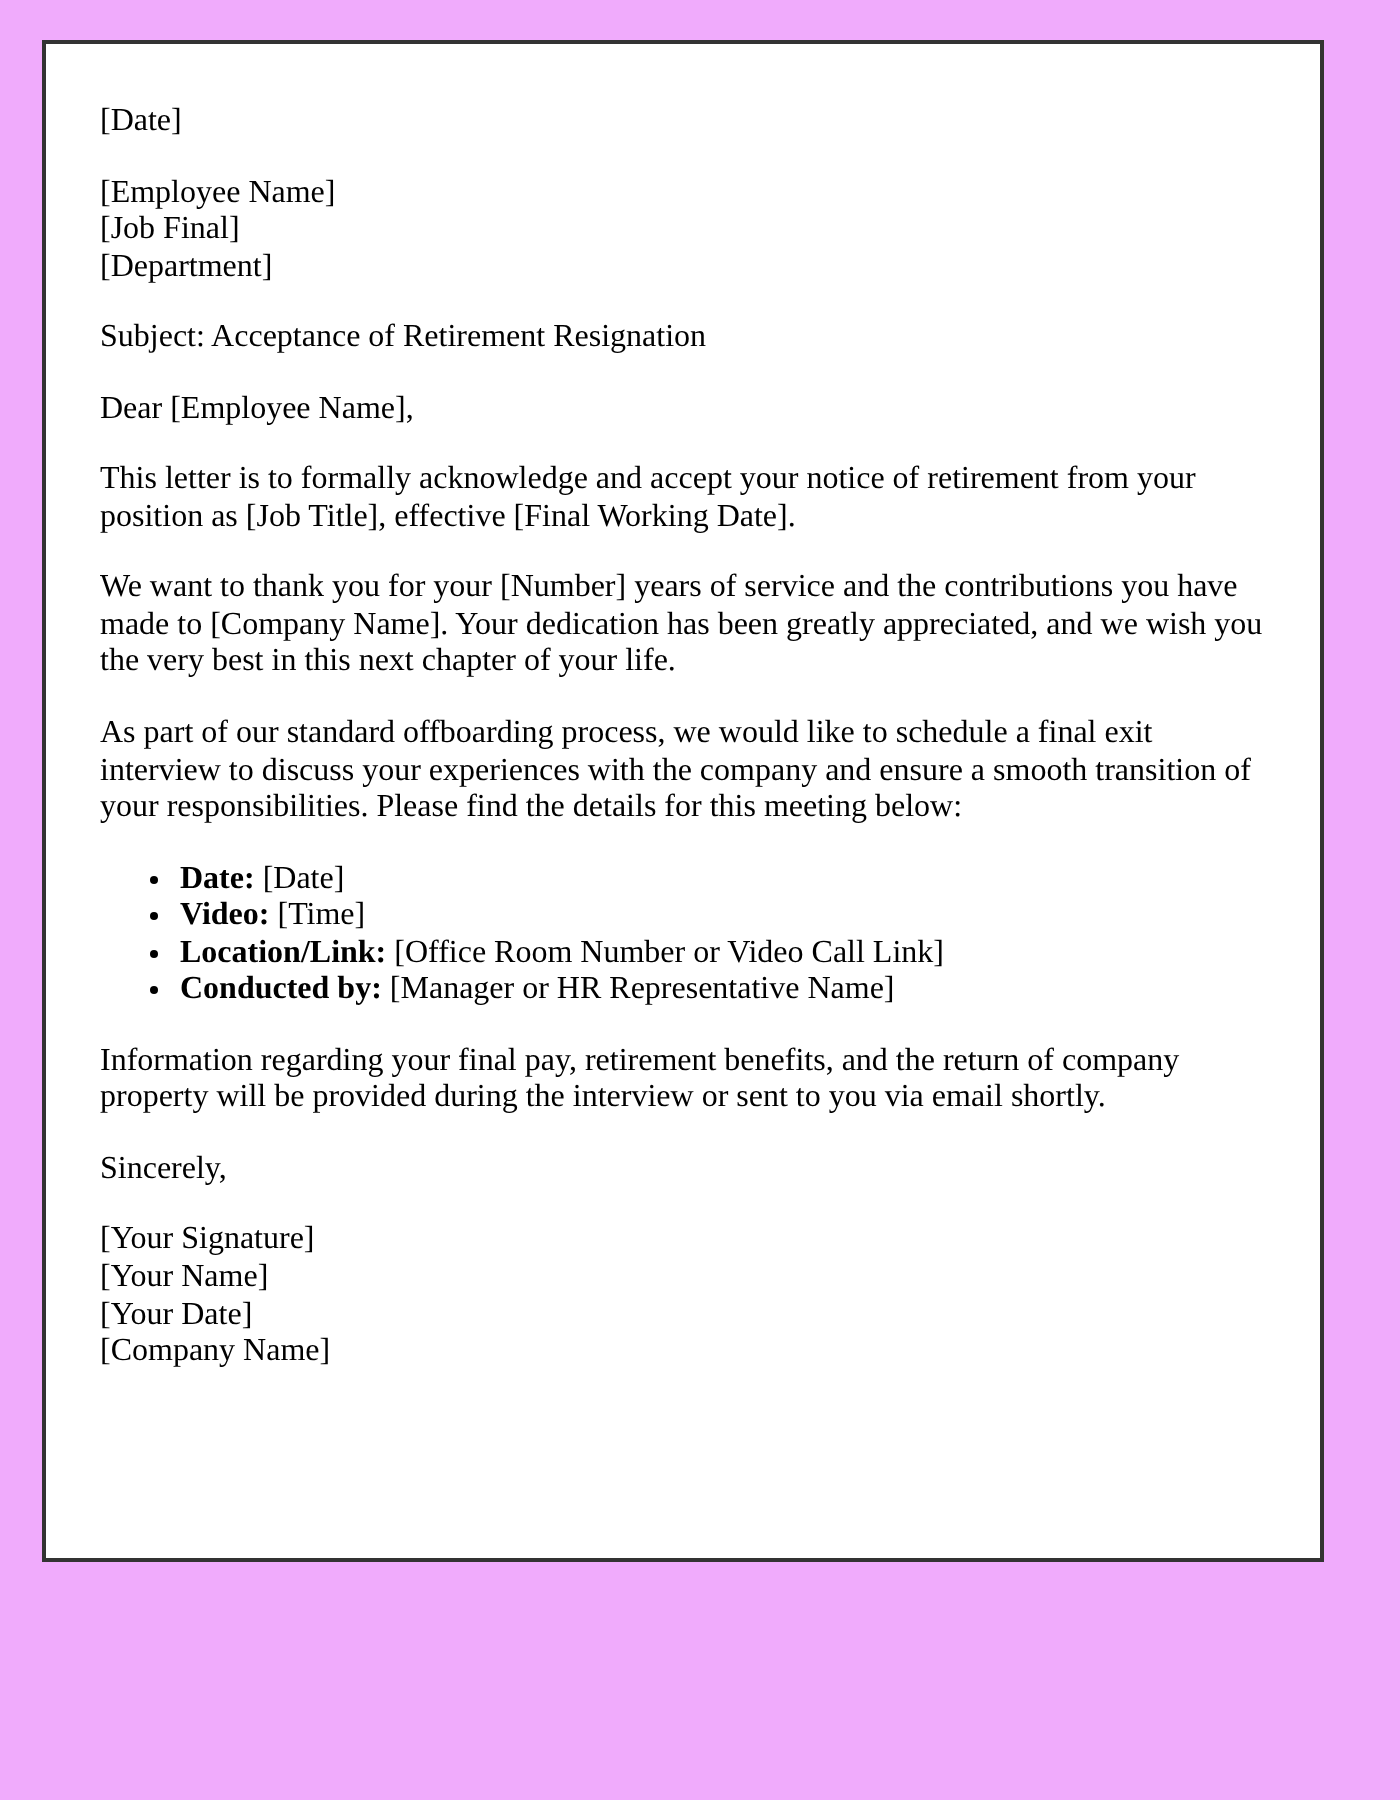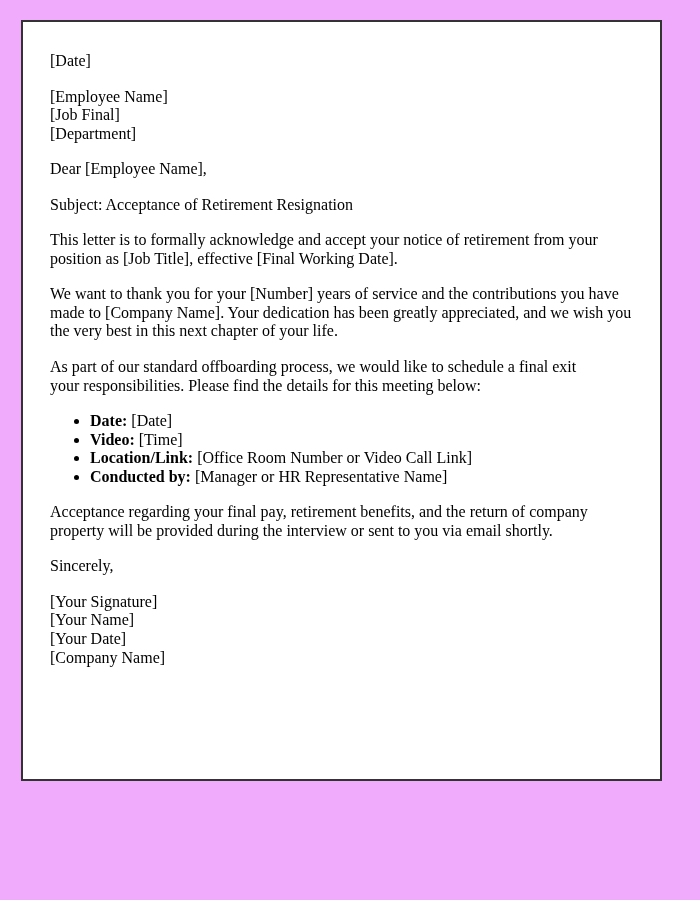--- a/index.html
+++ b/index.html
@@ -45,61 +45,62 @@
       <div class="line">[Date]</div>
     </div>
 
     <div class="para">
       <div class="line">[Employee Name]</div>
       <div class="line">[Job Final]</div>
       <div class="line">[Department]</div>
     </div>
 
     <div class="para">
-      <div class="line">Dear [Employee Name],</div>
+      <div class="line">Subject: Acceptance of Retirement Resignation</div>
     </div>
 
     <div class="para">
-      <div class="line">Subject: Acceptance of Retirement Resignation</div>
+      <div class="line">Dear [Employee Name],</div>
     </div>
 
     <div class="para">
       <div class="line">This letter is to formally acknowledge and accept your notice of retirement from your</div>
       <div class="line">position as [Job Title], effective [Final Working Date].</div>
     </div>
 
     <div class="para">
       <div class="line">We want to thank you for your [Number] years of service and the contributions you have</div>
       <div class="line">made to [Company Name]. Your dedication has been greatly appreciated, and we wish you</div>
       <div class="line">the very best in this next chapter of your life.</div>
     </div>
 
     <div class="para">
       <div class="line">As part of our standard offboarding process, we would like to schedule a final exit</div>
+      <div class="line">interview to discuss your experiences with the company and ensure a smooth transition of</div>
       <div class="line">your responsibilities. Please find the details for this meeting below:</div>
     </div>
 
     <ul class="details">
       <li>
         <span class="b">Date:</span><span> [Date]</span>
       </li>
       <li>
         <span class="b">Video:</span><span> [Time]</span>
       </li>
       <li>
         <span class="b">Location/Link:</span><span> [Office Room Number or Video Call Link]</span>
       </li>
       <li>
         <span class="b">Conducted by:</span><span> [Manager or HR Representative Name]</span>
       </li>
     </ul>
 
 
     <div class="para">
-      <div class="line">Acceptance regarding your final pay, retirement benefits, and the return of company</div>
+      <div class="line">Information regarding your final pay, retirement benefits, and the return of company</div>
       <div class="line">property will be provided during the interview or sent to you via email shortly.</div>
     </div>
 
     <div class="para">
       <div class="line">Sincerely,</div>
     </div>
 
     <div class="para">
       <div class="line">[Your Signature]</div>
       <div class="line">[Your Name]</div>

